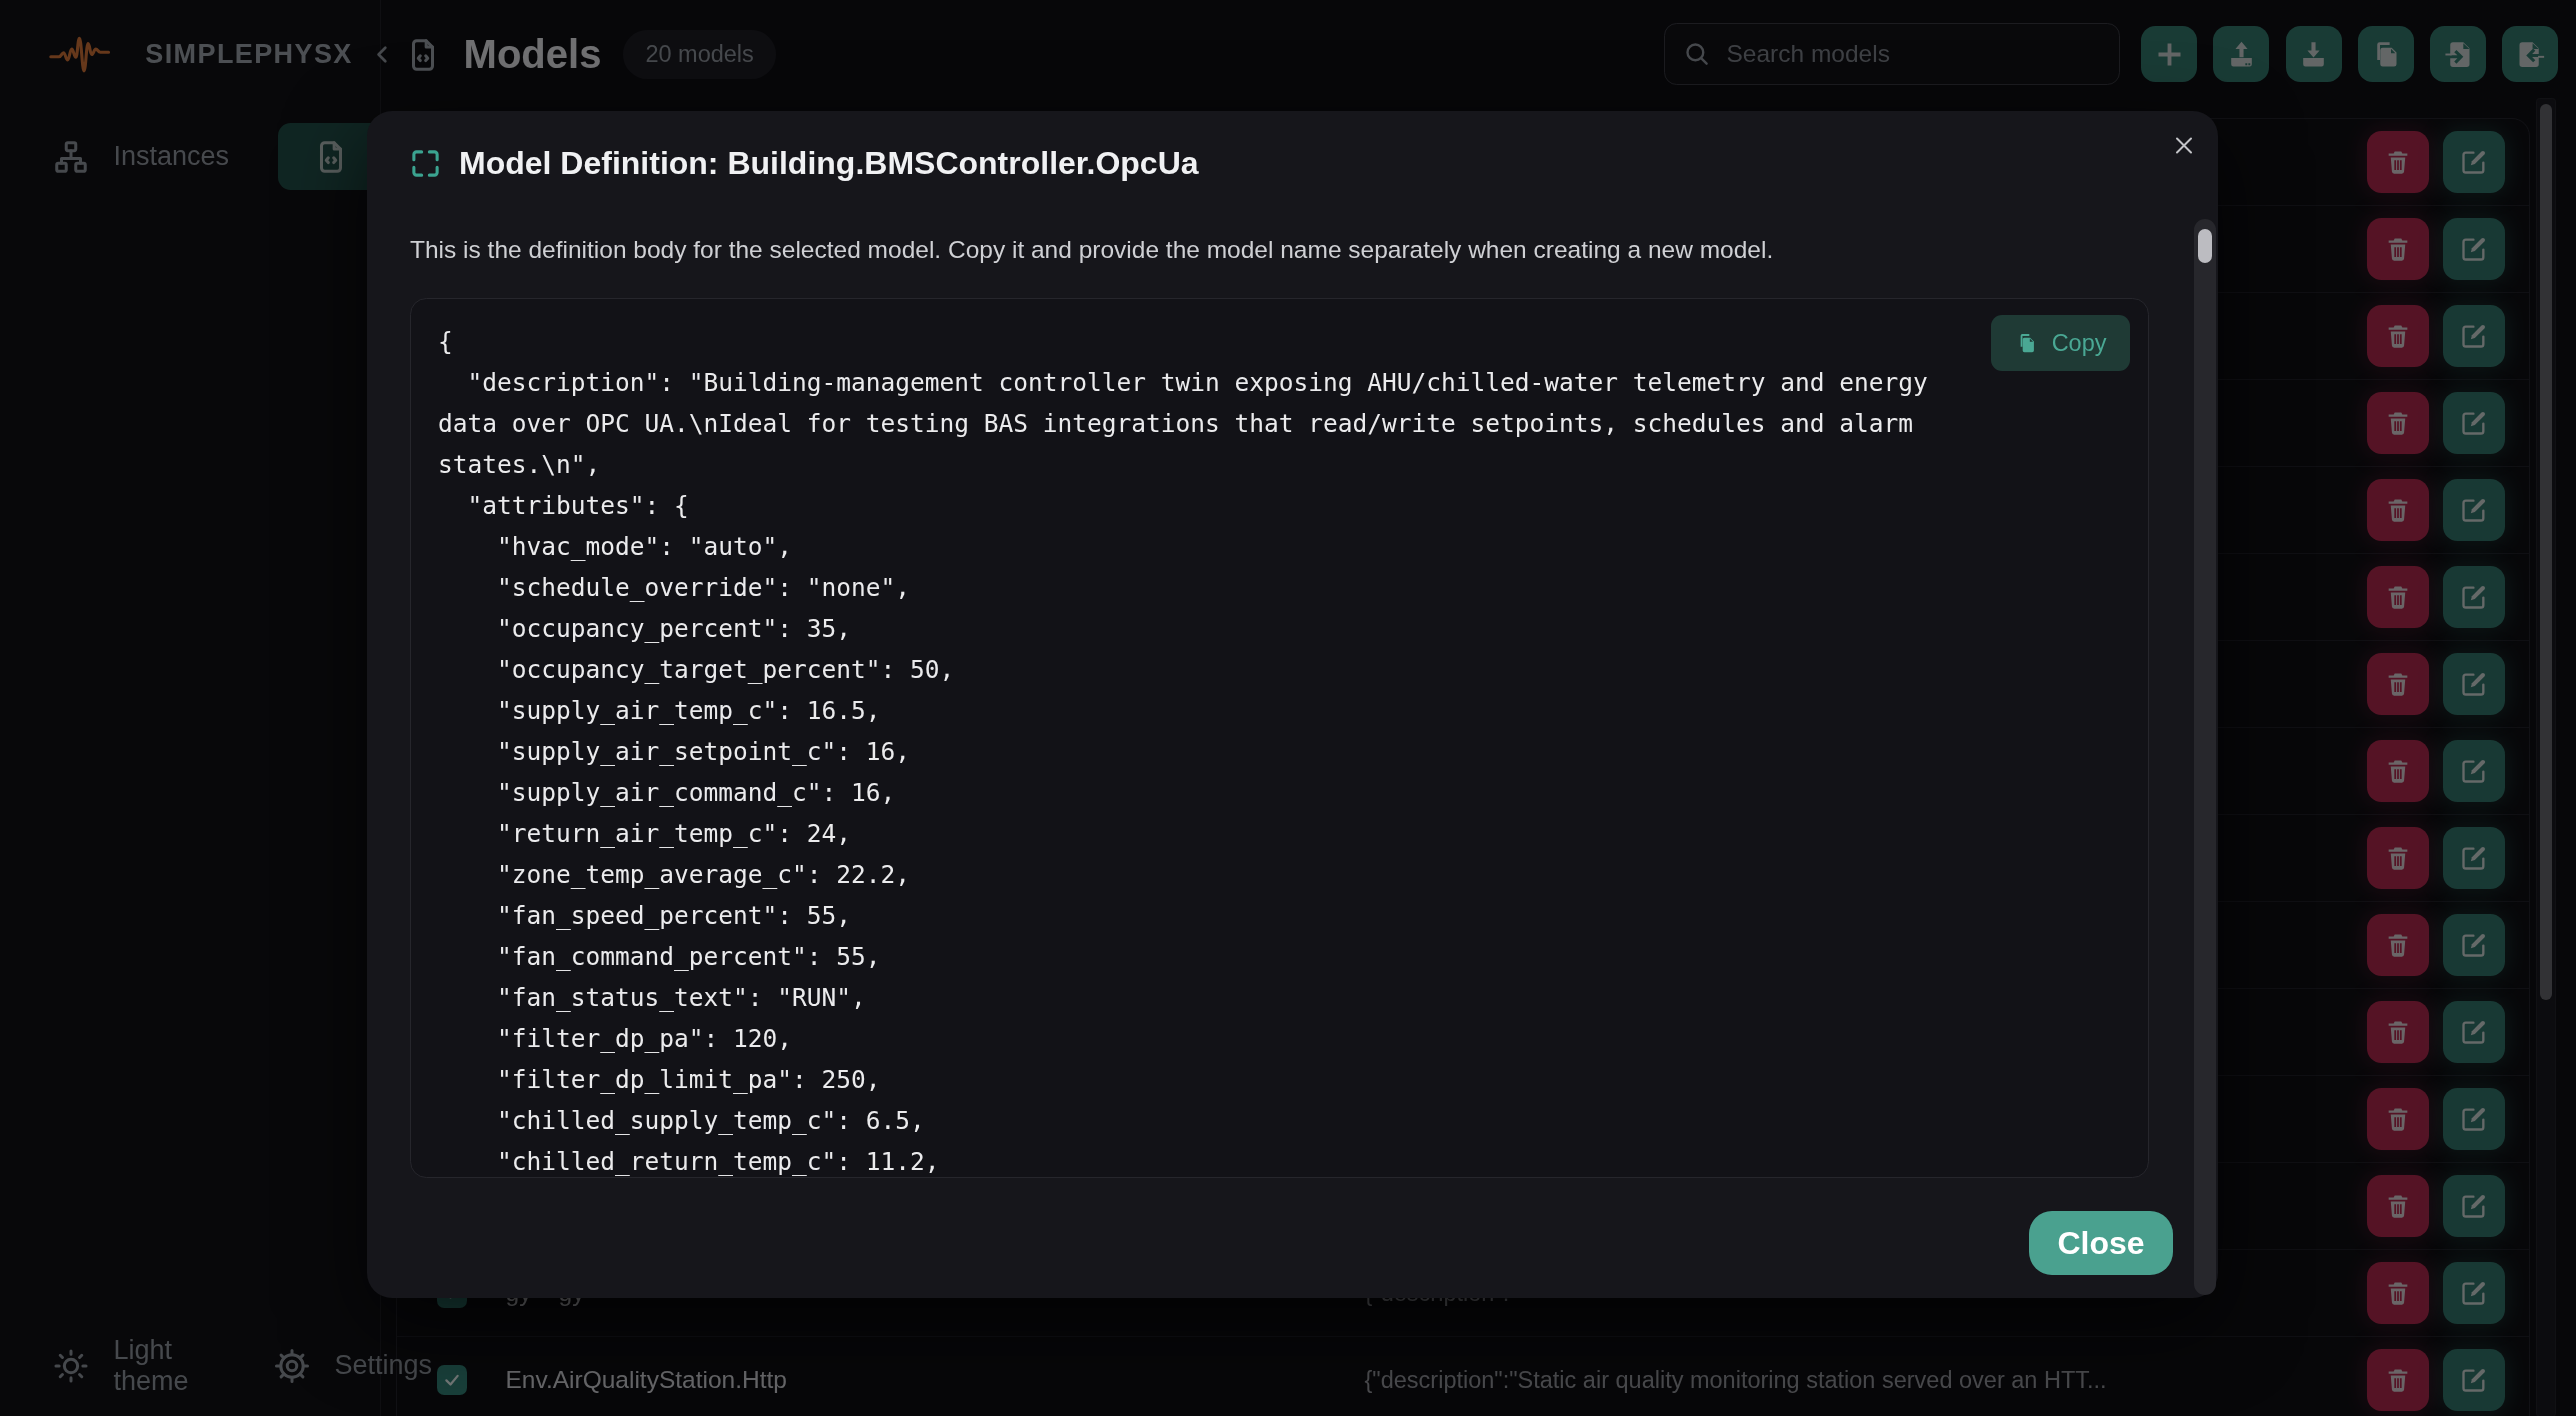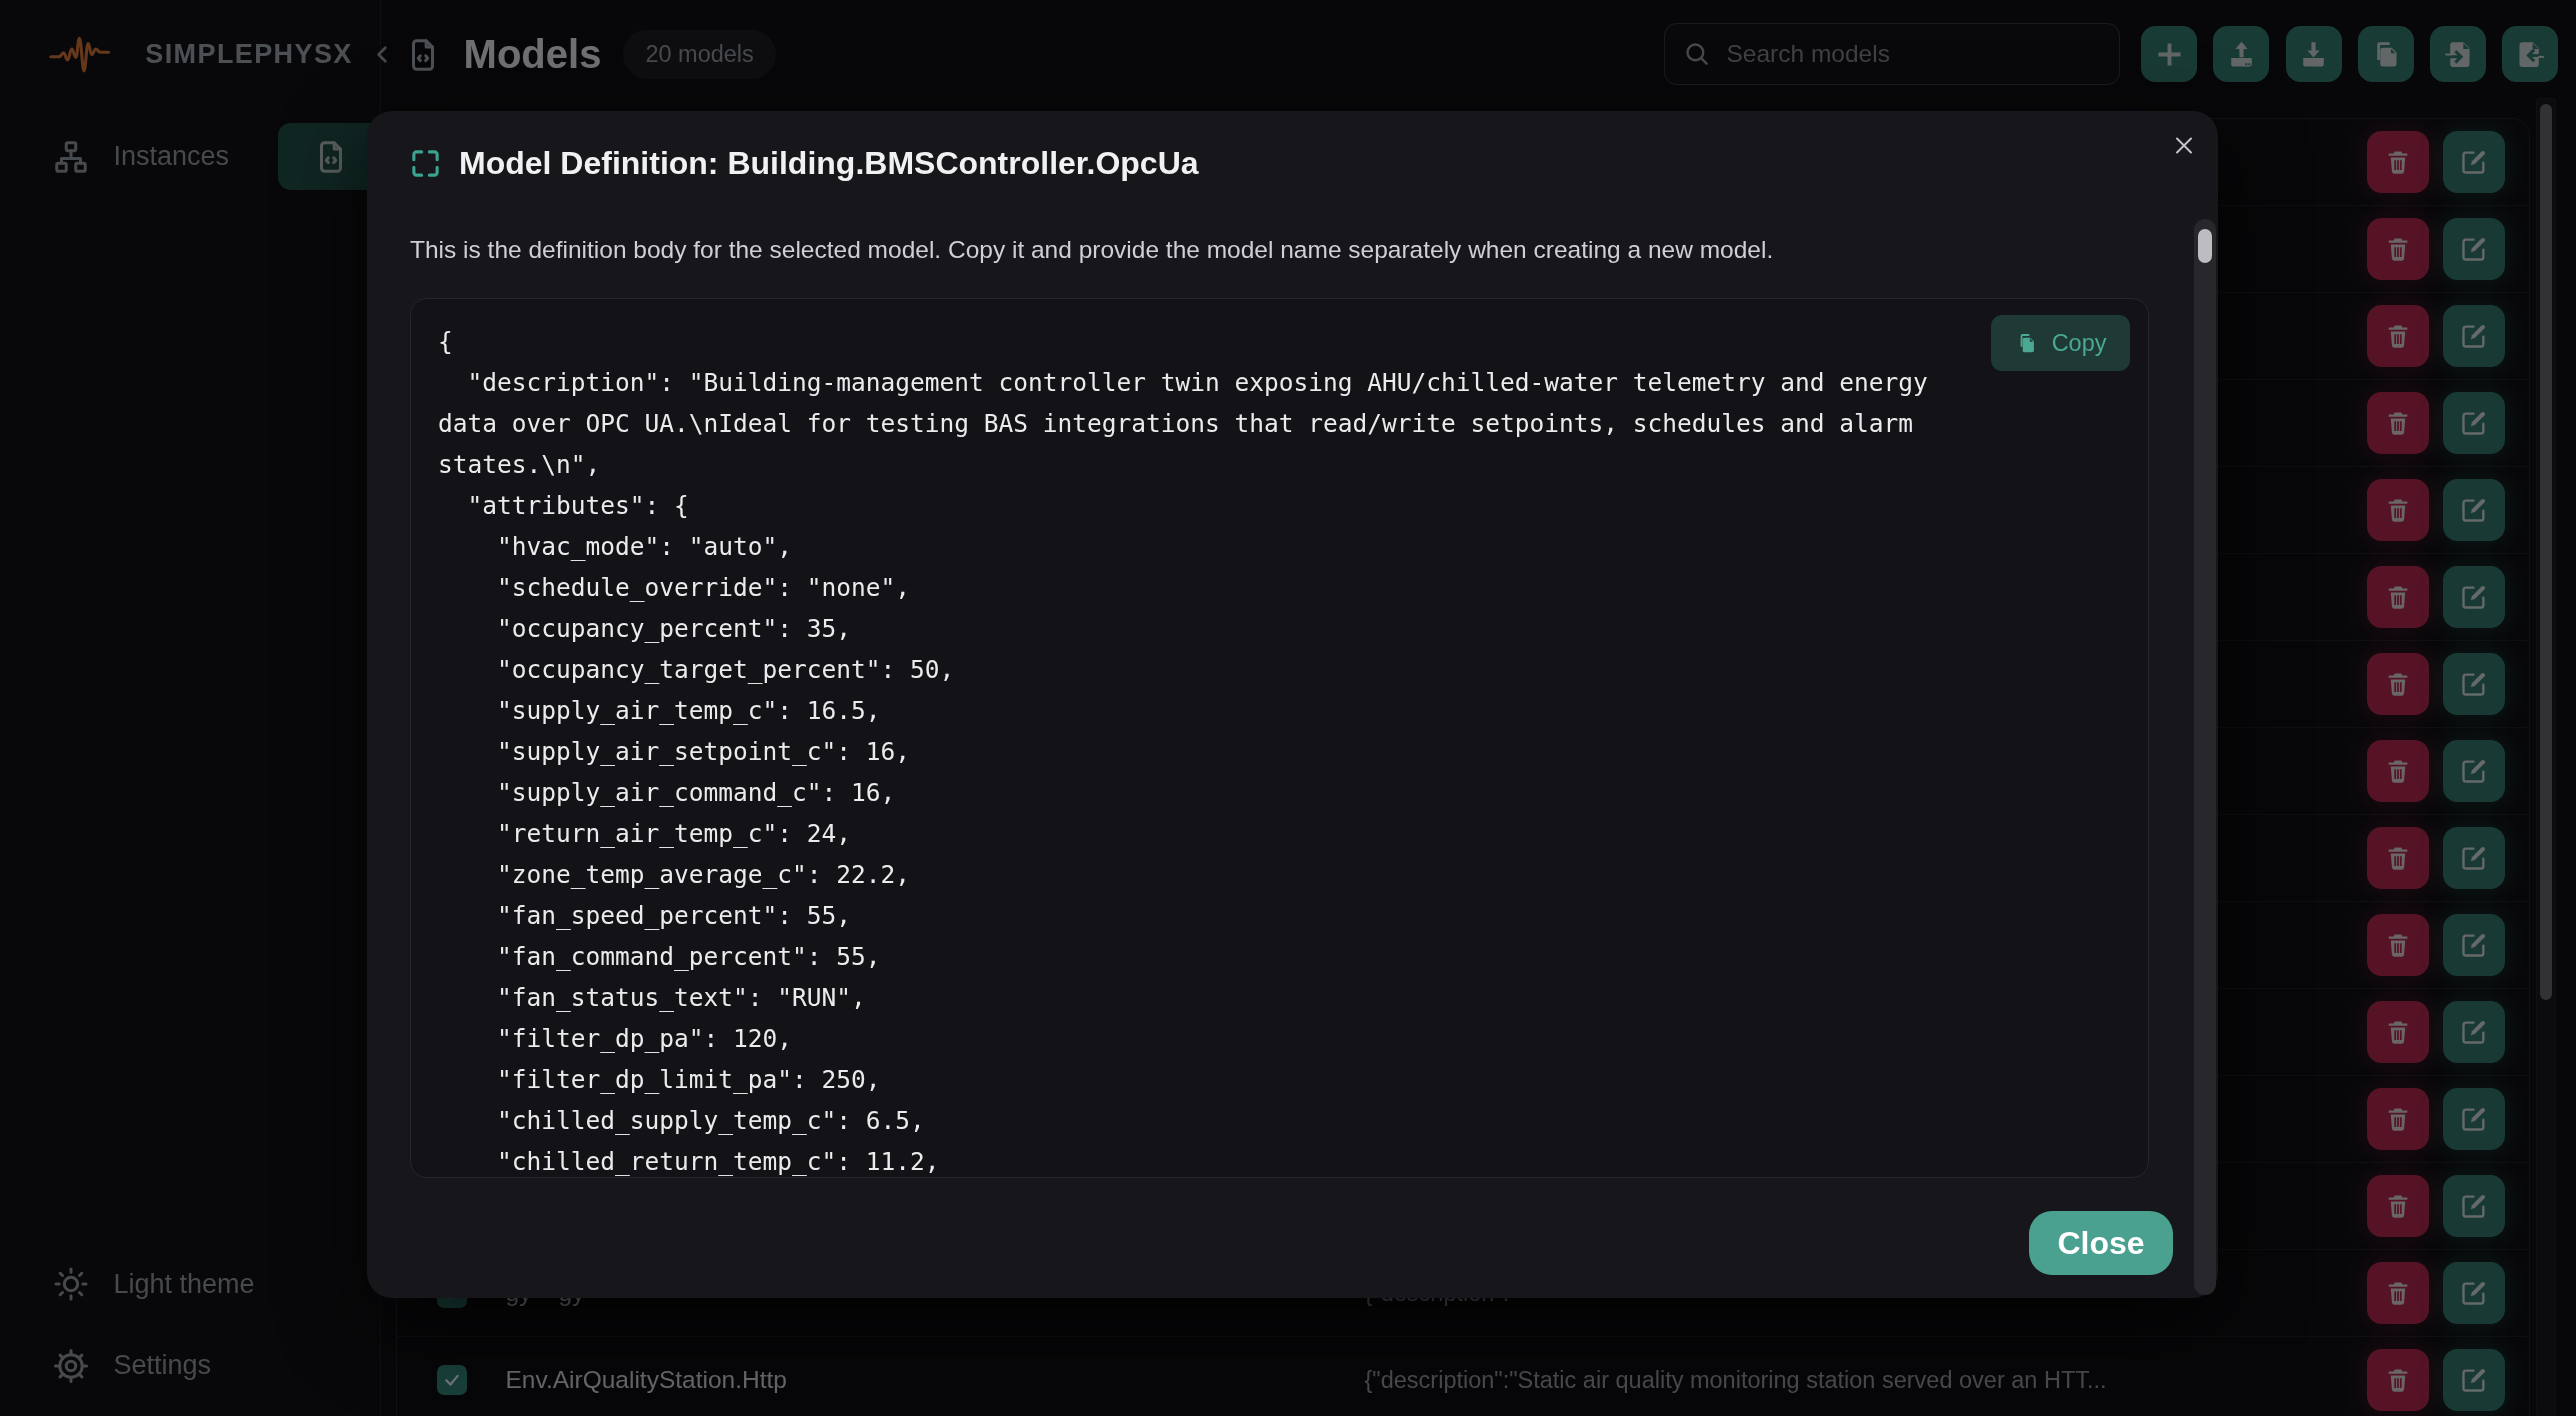--- a/index.html
+++ b/index.html
@@ -22,21 +22,21 @@
   .collapse-btn { margin-left:auto; margin-right:14.5px; background:none; border:none;
     color:#8d9298; cursor:pointer; padding:0; display:flex; }
   .collapse-btn svg { width:27px; height:27px; }
   .nav { position:absolute; top:123px; left:0; right:0; display:flex; flex-direction:row; gap:12.7px; }
   .nav-item { height:67px; margin:0 18px; border-radius:12.7px; display:flex; align-items:center;
     gap:23.5px; padding-left:34px; color:#8d9298; font-size:27px; font-weight:500; cursor:pointer; }
   .nav-item svg { width:38px; height:38px; flex:none; }
   .nav-item.active { background:var(--active-nav,#1d4a41); color:#b4c1bc; }
   .nav-divider { height:0.9px; background:#1d1d22; margin:1.8px 0; }
   .sidebar-footer { position:absolute; bottom:18px; left:0; right:0;
-    display:flex; flex-direction:column; gap:14.5px; }
+    display:flex; flex-direction:row; gap:14.5px; }
 
   
   .main { position:absolute; left:381px; top:0; right:0; bottom:0; }
   .title-group { position:absolute; left:22.6px; top:0; height:109px;
     display:flex; align-items:center; gap:22px; }
   .title-icon { color:#9aa0a6; display:flex; }
   .title-icon svg { width:38px; height:38px; }
   .page-title { font-size:40px; font-weight:700; color:#e3e4e7; }
   .count-badge { background:#18181d; color:#8d9298; font-size:23.5px;
     padding:11px 22px; border-radius:905px; }

